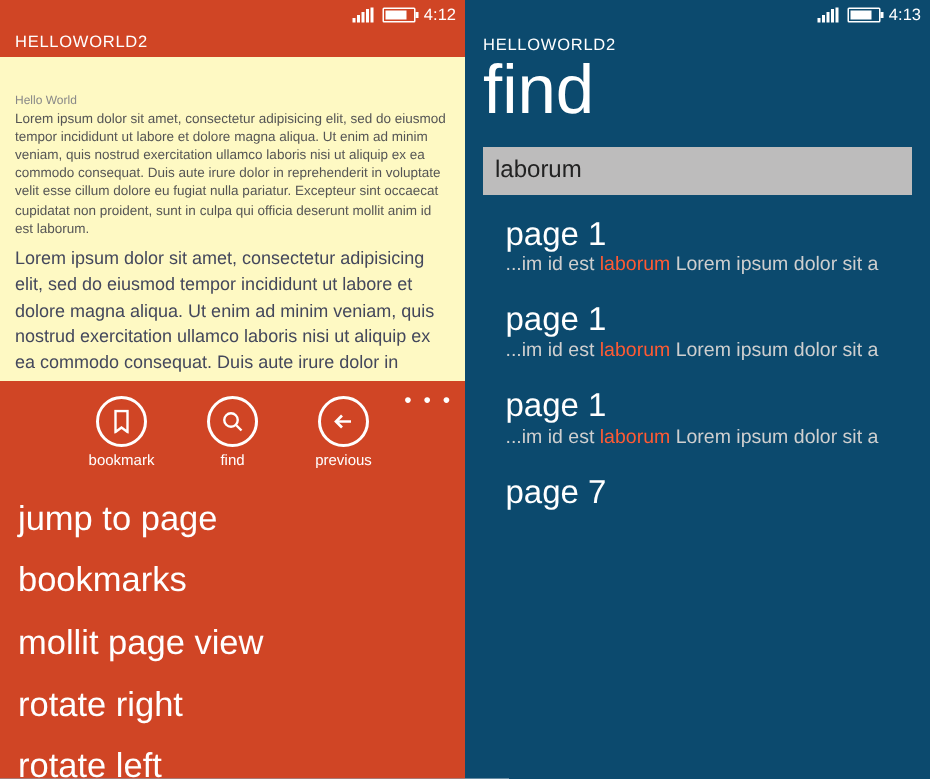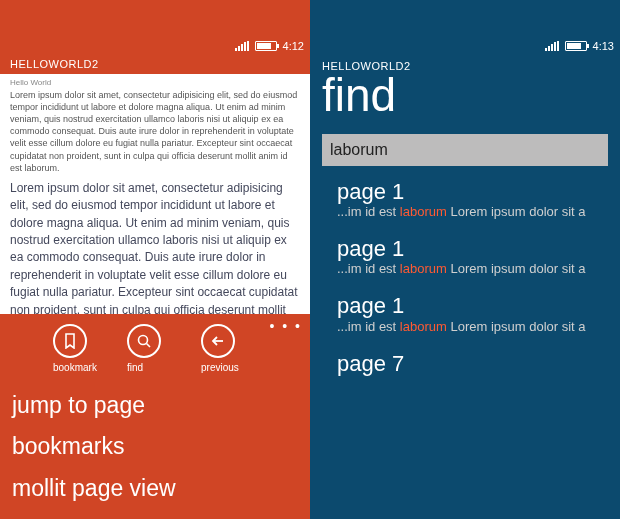--- a/index.html
+++ b/index.html
@@ -3,38 +3,38 @@
 <meta charset="utf-8">
 <style>
   * { box-sizing: border-box; margin: 0; padding: 0; }
   html, body { width: 620px; height: 519px; font-family: "Segoe UI", Arial, sans-serif; overflow: hidden; }
   .screens { display: flex; width: 620px; height: 519px; }
   .screen { width: 310px; height: 519px; position: relative; overflow: hidden; }
   .screen-left { background: #d04525; color: #fff; }
   .screen-right { background: #0c4a6e; color: #fff; }
 
   
-  .status { height: 18px; display: flex; justify-content: flex-end; align-items: center; padding: 2px 6px 0 6px; font-size: 11px; gap: 6px; margin-top: 36px; }
+  .status { height: 18px; display: flex; justify-content: flex-end; align-items: center; padding: 2px 6px 0 6px; font-size: 11px; gap: 6px; }
   .battery { display:inline-block; position:relative; width:22px; height:10px; border:1px solid #fff; border-radius:1px;}
   .battery::after{content:"";position:absolute;right:-3px;top:2px;width:2px;height:4px;background:#fff;}
   .battery .fill{position:absolute;left:1px;top:1px;bottom:1px;width:70%;background:#fff;}
   .signal { display:flex; gap:1px; align-items:flex-end; height:10px;}
   .signal span{width:2px;background:#fff;display:inline-block;}
   .signal span:nth-child(1){height:3px}.signal span:nth-child(2){height:5px}.signal span:nth-child(3){height:7px}.signal span:nth-child(4){height:9px}.signal span:nth-child(5){height:10px}
 
   
-  .doc-area { background:#ffffff; margin:0; height:240px; overflow:hidden; padding:4px 10px 4px 10px; color:#555; font-size:9px; line-height:1.35; }
+  .doc-area { background:#fef9c3; margin:0; height:216px; overflow:hidden; padding:24px 10px 4px 10px; color:#555; font-size:9px; line-height:1.35; }
   .doc-area .big { color:#44485c; font-size:12px; margin-top:6px; line-height:1.45; }
   .app-title { font-size:11px; letter-spacing:0.5px; padding:4px 10px 0 10px; color:#fff; font-weight:400;}
   .screen-left .app-title{ color:#fff; position:absolute; top:0; left:0; padding:4px 10px; font-size:11px; z-index:3;}
 
   .appbar { position:relative; background:#d04525; color:#fff; }
   .appbar-icons { display:flex; gap:18px; justify-content:center; padding:10px 0 6px 0; position:relative;}
   .appbar-icons .dots{ position:absolute; right:8px; top:4px; font-size:14px; letter-spacing:2px; cursor:pointer;}
-  .ab-btn { display:flex; flex-direction:column; align-items:flex-start; gap:4px; font-size:10px; width:56px; cursor:pointer;}
+  .ab-btn { display:flex; flex-direction:column; align-items:center; gap:4px; font-size:10px; width:56px; cursor:pointer;}
   .ab-btn .circ{ width:34px; height:34px; border:2px solid #fff; border-radius:50%; display:flex; align-items:center; justify-content:center;}
   .ab-btn svg{stroke:#fff;fill:none;}
 
   .menu { padding:6px 12px 0 12px; }
   .menu-item { font-size:23px; font-weight:400; color:#fff; padding:8px 0; cursor:pointer; line-height:1.1;}
 
   
   .r-title { font-size:11px; letter-spacing:0.5px; padding:6px 12px 0 12px; color:#fff; font-weight:400;}
   .r-heading { font-size:46px; font-weight:300; padding:0 12px 10px 12px; line-height:1;}
   .search-box { margin:6px 12px 14px 12px; background:#bdbcbc; color:#222; height:32px; display:flex; align-items:center; padding:0 8px; font-size:16px;}

